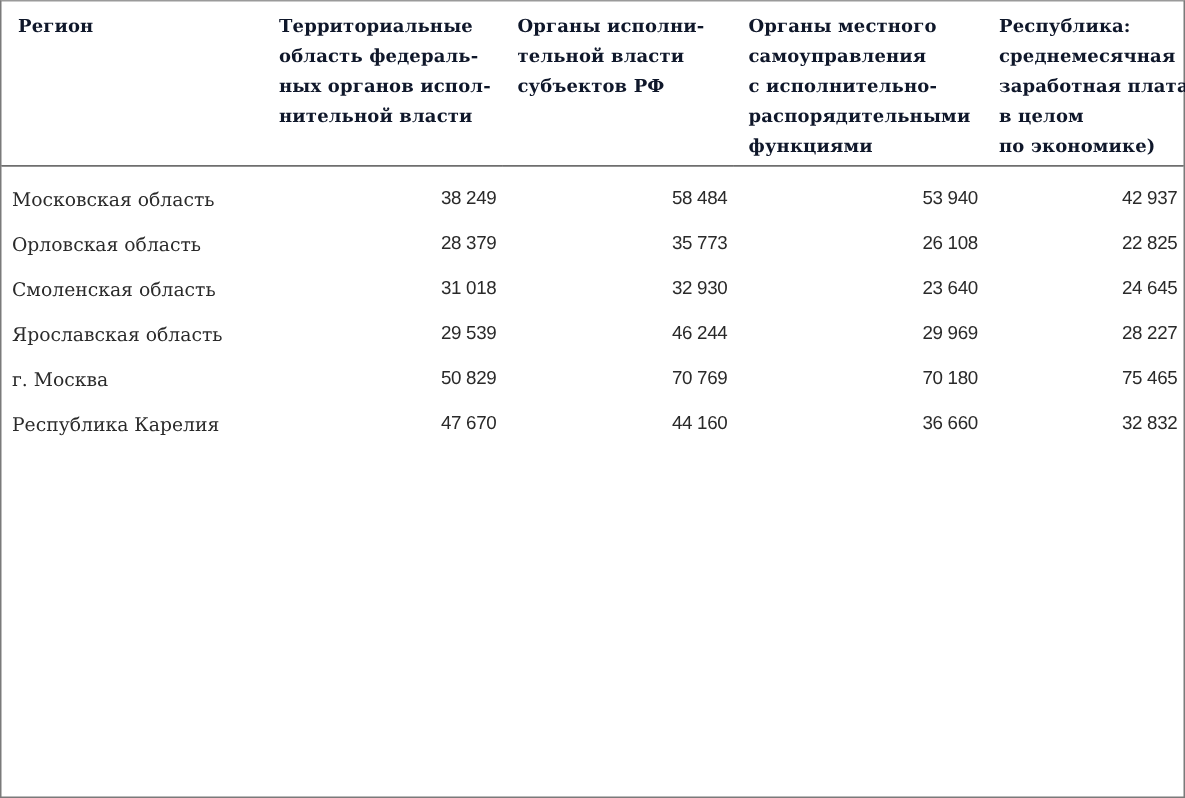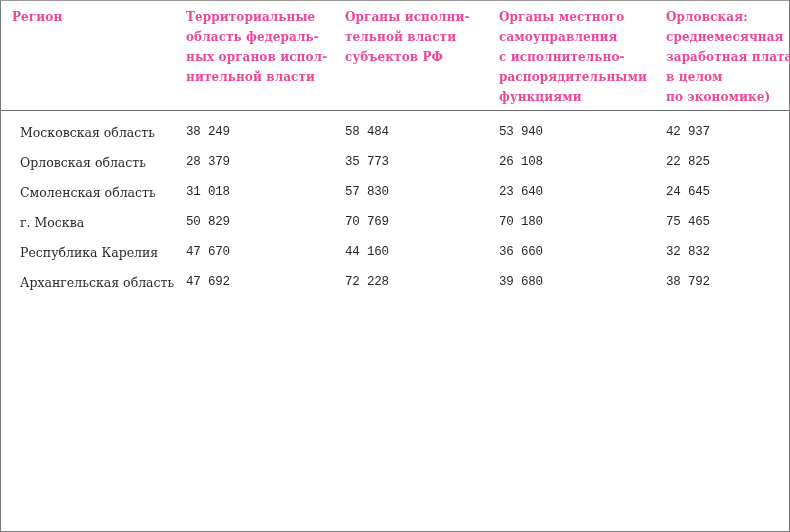--- a/index.html
+++ b/index.html
@@ -37,45 +37,45 @@
     col.c3 { width: 167px; }
     col.c4 { width: 133px; }
 
     thead th {
       text-align: left;
       vertical-align: top;
       font-family: "DejaVu Serif", serif;
       font-weight: bold;
       font-size: 12px;
       line-height: 20px;
-      color: #ec4899;
+      color: #0f172a;
       padding: 6px 4px 0 10px;
       height: 109px;
       box-sizing: border-box;
       border-bottom: 1px solid #6e6e6e;
       letter-spacing: 0.1px;
     }
     thead th.h0 { padding-left: 11px; }
     thead th.h1 { padding-left: 10px; }
     thead th .line { display: block; white-space: nowrap; }
 
     tbody td {
       font-family: "DejaVu Serif", serif;
       font-size: 12.5px;
       color: #2a2a2a;
       vertical-align: top;
       padding: 0 4px 0 10px;
       line-height: 21px;
       white-space: nowrap;
     }
-    tbody td.region { padding-left: 19px; }
+    tbody td.region { padding-left: 7px; }
     tbody tr.row td { padding-top: 7px; padding-bottom: 2px; height: 21px; }
     tbody tr.row.first td { padding-top: 11px; }
     tbody tr.row.tall td { height: 42px; }
-    tbody td.num { font-family: Liberation Mono, monospace; font-size: 12.5px; letter-spacing: -0.2px; }
+    tbody td.num { font-family: Liberation Sans, sans-serif; font-size: 12.5px; letter-spacing: -0.2px; text-align: right; }
     tbody td .rline { display: block; }
   </style>
 </head>
 <body>
 
 <div class="frame">
   <table class="data-table">
     <colgroup>
       <col class="c0">
         <col class="c1">
@@ -100,21 +100,21 @@
           <span class="line">субъектов РФ</span>
         </th>
         <th>
           <span class="line">Органы местного</span>
           <span class="line">самоуправления</span>
           <span class="line">с исполнительно-</span>
           <span class="line">распорядительными</span>
           <span class="line">функциями</span>
         </th>
         <th>
-          <span class="line">Орловская:</span>
+          <span class="line">Республика:</span>
           <span class="line">среднемесячная</span>
           <span class="line">заработная плата</span>
           <span class="line">в целом</span>
           <span class="line">по экономике)</span>
         </th>
       </tr>
     </thead>
     <tbody id="table-body">
         <tr class="row first">
           <td class="region">
@@ -132,46 +132,46 @@
           <td class="num">28 379</td>
           <td class="num">35 773</td>
           <td class="num">26 108</td>
           <td class="num">22 825</td>
         </tr>
         <tr class="row">
           <td class="region">
             <span class="rline">Смоленская область</span>
           </td>
           <td class="num">31 018</td>
-          <td class="num">57 830</td>
+          <td class="num">32 930</td>
           <td class="num">23 640</td>
           <td class="num">24 645</td>
+        </tr>
+        <tr class="row">
+          <td class="region">
+            <span class="rline">Ярославская область</span>
+          </td>
+          <td class="num">29 539</td>
+          <td class="num">46 244</td>
+          <td class="num">29 969</td>
+          <td class="num">28 227</td>
         </tr>
         <tr class="row">
           <td class="region">
             <span class="rline">г. Москва</span>
           </td>
           <td class="num">50 829</td>
           <td class="num">70 769</td>
           <td class="num">70 180</td>
           <td class="num">75 465</td>
         </tr>
         <tr class="row">
           <td class="region">
             <span class="rline">Республика Карелия</span>
           </td>
           <td class="num">47 670</td>
           <td class="num">44 160</td>
           <td class="num">36 660</td>
           <td class="num">32 832</td>
         </tr>
-        <tr class="row">
-          <td class="region">
-            <span class="rline">Архангельская область</span>
-          </td>
-          <td class="num">47 692</td>
-          <td class="num">72 228</td>
-          <td class="num">39 680</td>
-          <td class="num">38 792</td>
-        </tr>
       </tbody>
   </table>
 </div>
 
 </body></html>

